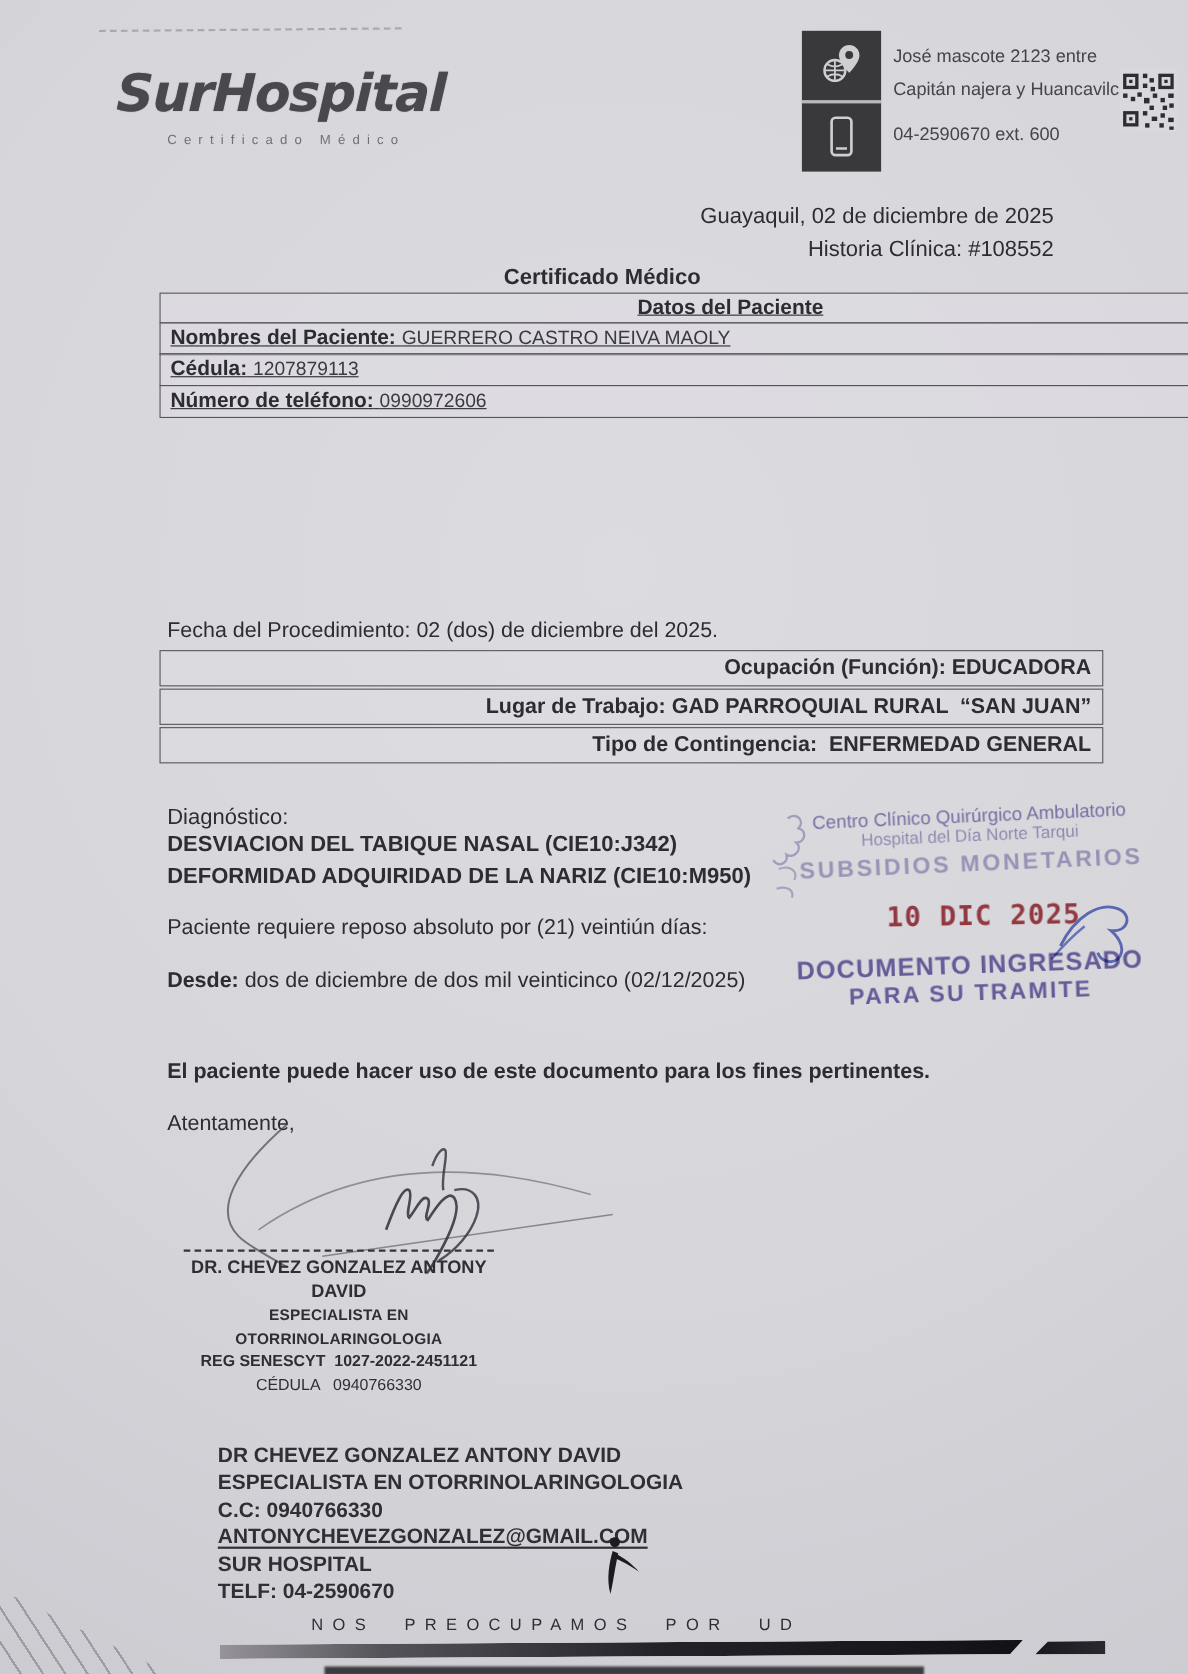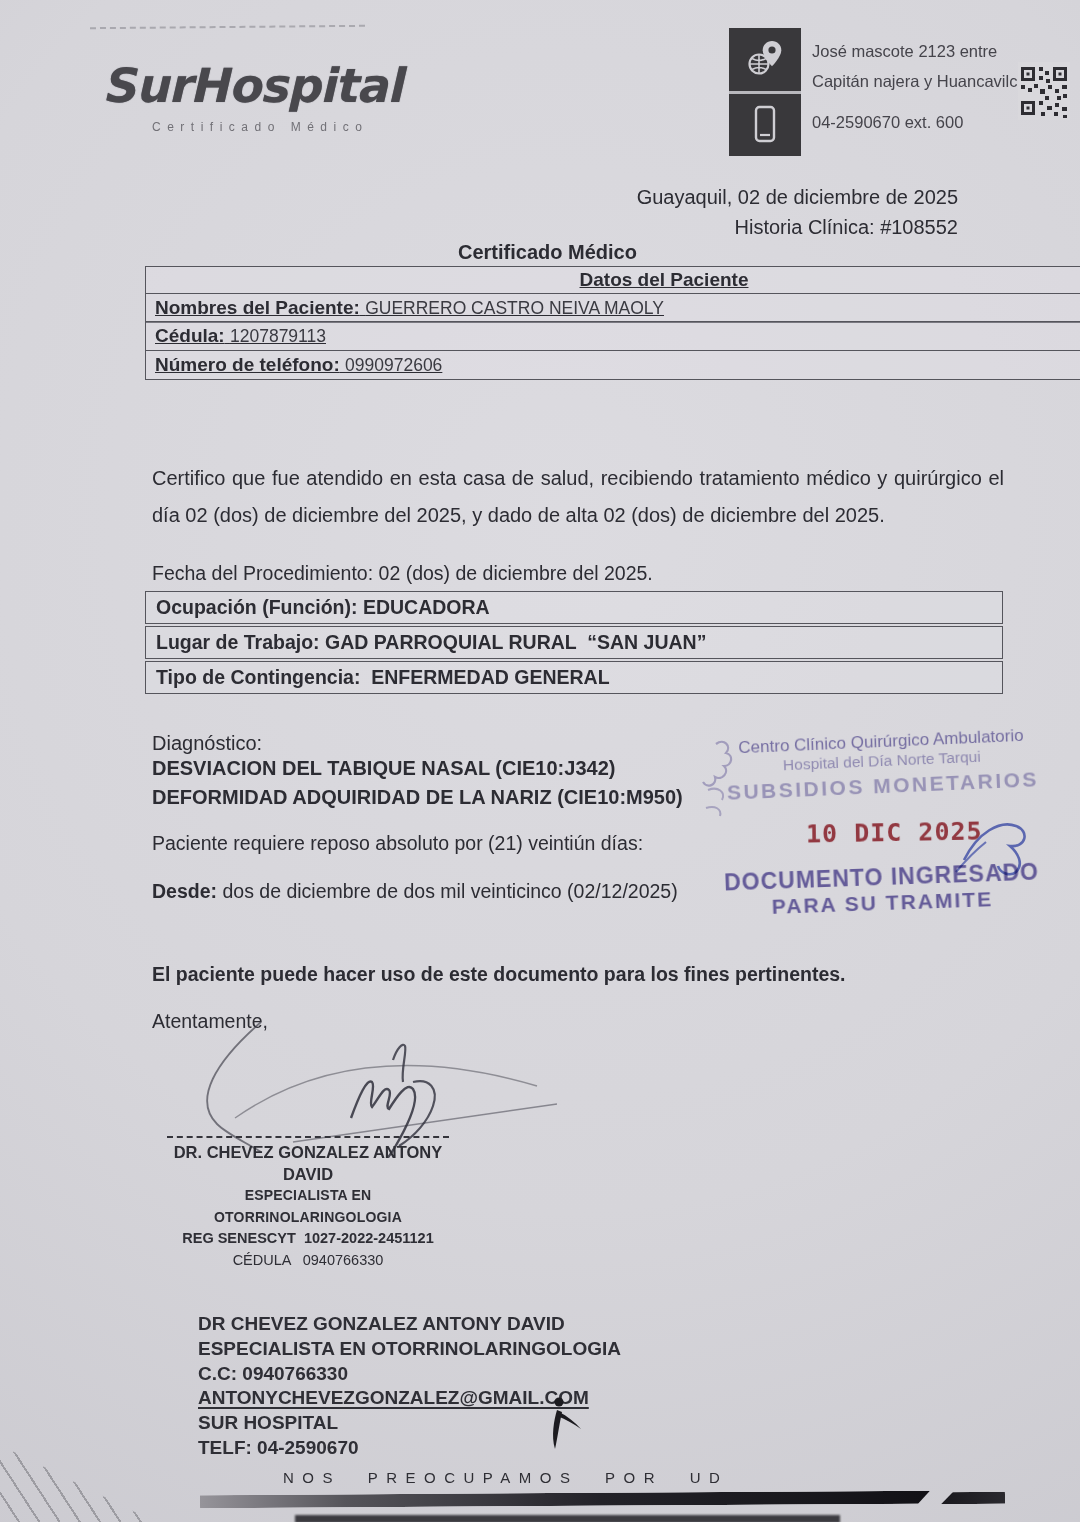--- a/index.html
+++ b/index.html
@@ -43,21 +43,21 @@
   .prow { border:1.6px solid #55555c; margin-top:-1.6px; padding:3px 9px; background:rgba(230,229,234,.25); }
   .prow.head { text-align:center; font-weight:bold; padding:2px; }
   .plabel { font-weight:bold; }
   .pvalue { font-size:17.5px; color:#3a3a41;text-align:right; }
 
   
   .certify { left:152px; top:460px; width:852px; font-size:20px; line-height:36.5px; text-align:justify; }
   .proc-date { left:152px; top:562px; font-size:19.5px; }
   .boxes { left:145px; top:589px; width:858px; }
   .box { border:1.6px solid #55555c; margin-top:2px; padding:4px 10px; font-weight:bold; font-size:19.5px;
-    background:rgba(230,229,234,.2); }
+    background:rgba(230,229,234,.2);text-align:right; }
   .dx-label { left:152px; top:732px; font-size:20px; font-weight:normal; }
   .dx-lines { left:152px; top:754px; font-size:20px; font-weight:bold; line-height:29px; font-stretch:condensed; }
   .rest  { left:152px; top:832px; font-size:19.5px; }
   .desde { left:152px; top:880px; font-size:19.5px; }
   .hasta { left:152px; top:926px; font-size:19.5px; }
   .usage { left:152px; top:963px; font-size:19.5px;font-weight:bold; }
   .atte  { left:152px; top:1010px; font-size:19.5px; }
 
   
   .stamp { mix-blend-mode:multiply; filter:blur(.3px); }
@@ -181,21 +181,20 @@
     <div class="prow">
       <span class="plabel txt">Cédula:</span>
       <span class="pvalue txt">1207879113</span>
     </div>
     <div class="prow">
       <span class="plabel txt">Número de teléfono:</span>
       <span class="pvalue txt">0990972606</span>
     </div>
   </div>
 
-  <div class="abs certify txt">Certifico que fue atendido en esta casa de salud, recibiendo tratamiento médico y quirúrgico el día 02 (dos) de diciembre del 2025, y dado de alta 02 (dos) de diciembre del 2025.</div>
   <div class="abs proc-date txt">Fecha del Procedimiento: 02 (dos) de diciembre del 2025.</div>
 
   <div class="abs boxes">
     <div class="box txt">Ocupación (Función): EDUCADORA</div>
     <div class="box txt">Lugar de Trabajo: GAD PARROQUIAL RURAL  “SAN JUAN”</div>
     <div class="box txt">Tipo de Contingencia:  ENFERMEDAD GENERAL</div>
   </div>
 
   <div class="abs dx-label txt">Diagnóstico:</div>
   <div class="abs dx-lines">

